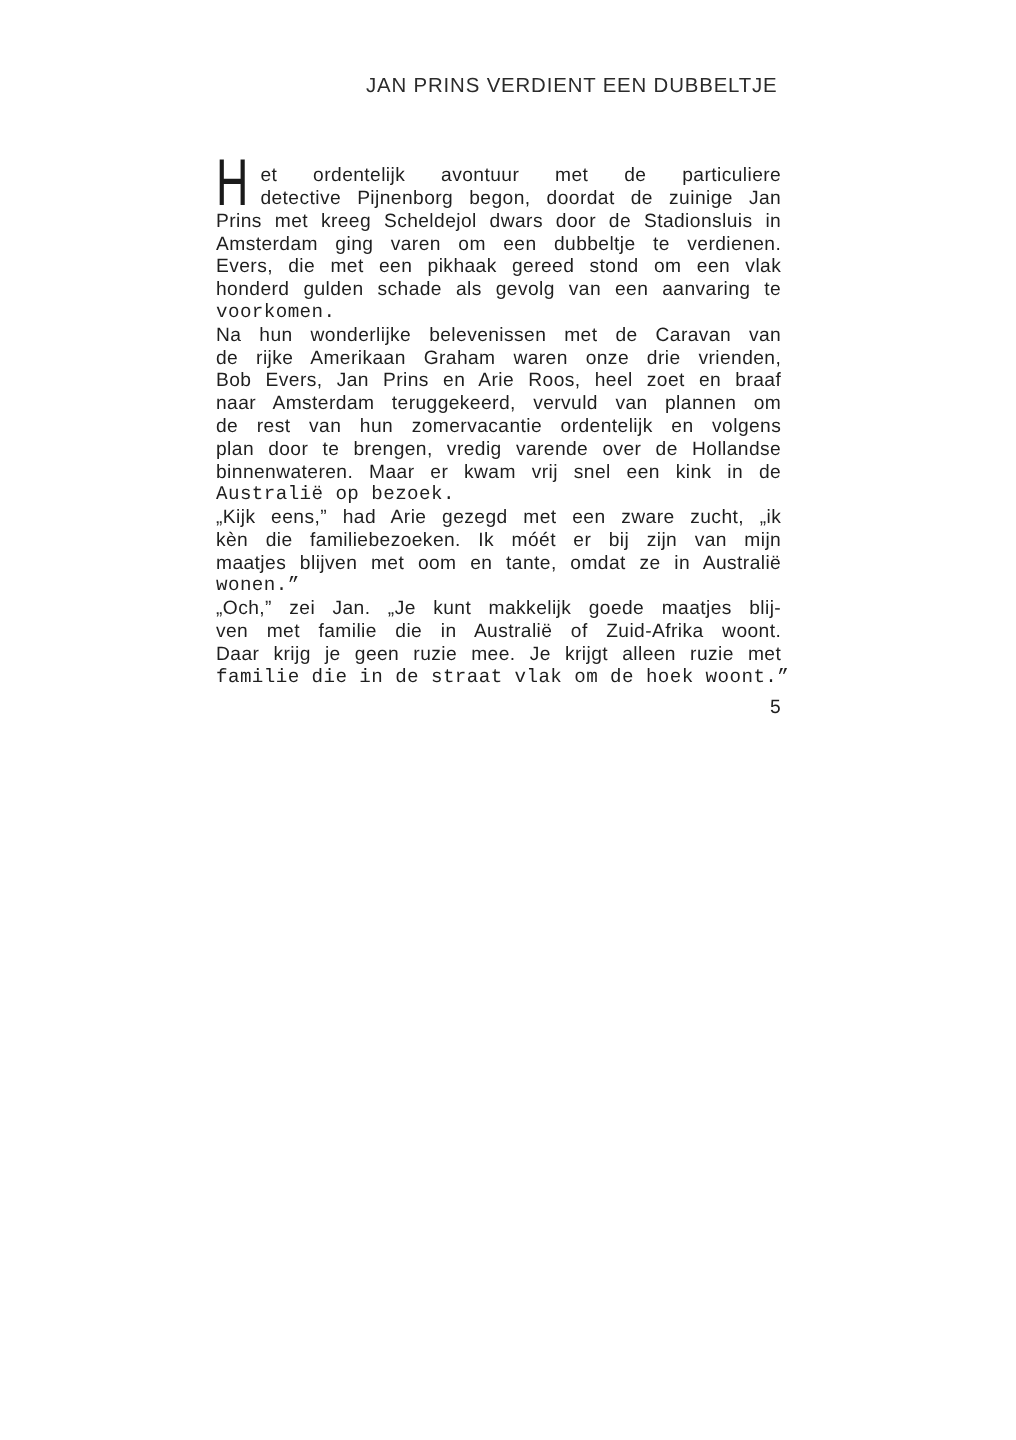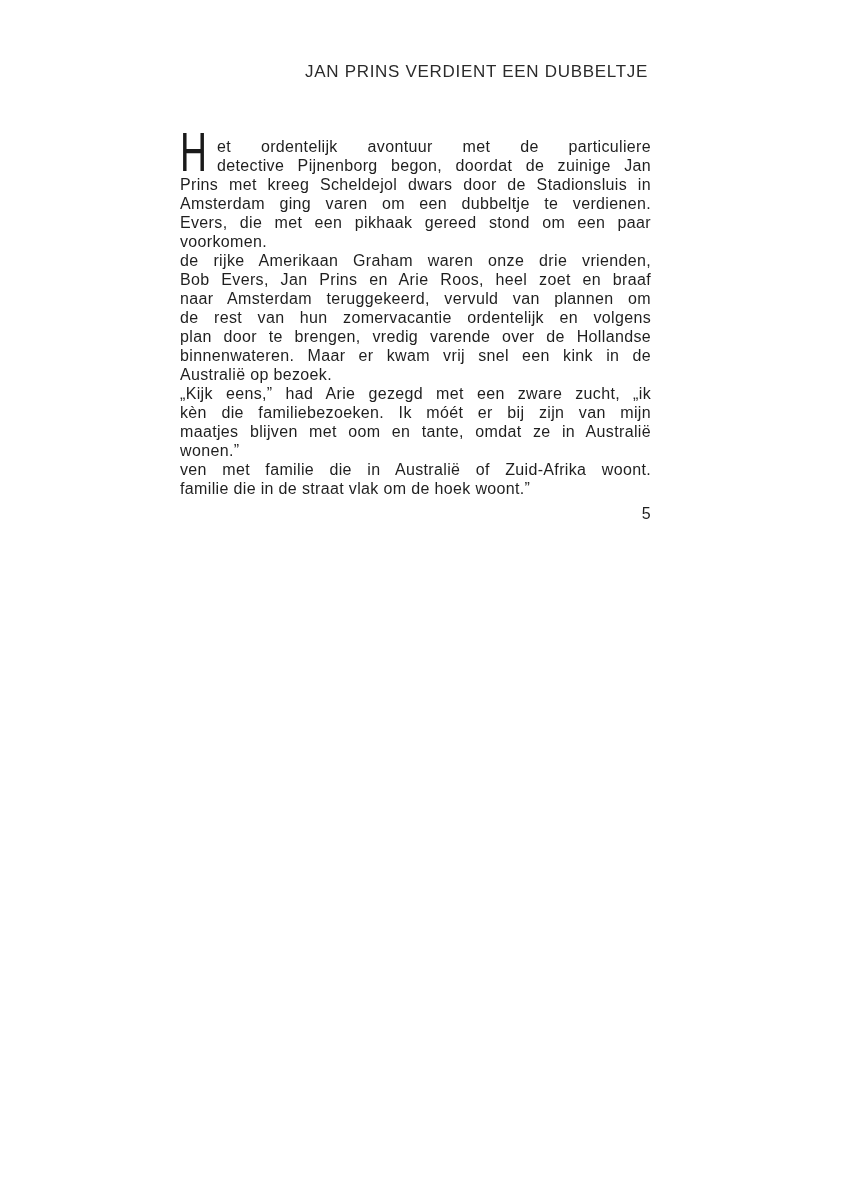--- a/index.html
+++ b/index.html
@@ -39,20 +39,21 @@
   .para {
     
   }
   .line {
     text-align: justify;
     text-align-last: justify;
     white-space: nowrap; 
   }
   .line.last {
     text-align-last: left;
+    font-family: Liberation Mono, monospace;
   }
   .dropcap {
     float: left;
     width: 37px;
     height: 37px;
     font-size: 55px;
     line-height: 38px;
     position: relative;
     top: -4px;
     transform: scaleX(0.68);
@@ -72,37 +73,41 @@
   <div class="title">JAN PRINS VERDIENT EEN DUBBELTJE</div>
 
   <div class="text-block">
 
     <div class="para">
         <span class="dropcap">H</span>
         <div class="line">et ordentelijk avontuur met de particuliere</div>
         <div class="line">detective Pijnenborg begon, doordat de zuinige Jan</div>
         <div class="line">Prins met kreeg Scheldejol dwars door de Stadionsluis in</div>
         <div class="line">Amsterdam ging varen om een dubbeltje te verdienen.</div>
-        <div class="line">Evers, die met een pikhaak gereed stond om een paar</div>
+        <div class="line">Evers, die met een pikhaak gereed stond om een vlak</div>
+        <div class="line">honderd gulden schade als gevolg van een aanvaring te</div>
         <div class="line last">voorkomen.</div>
       </div>
       <div class="para">
+        <div class="line">Na hun wonderlijke belevenissen met de Caravan van</div>
         <div class="line">de rijke Amerikaan Graham waren onze drie vrienden,</div>
         <div class="line">Bob Evers, Jan Prins en Arie Roos, heel zoet en braaf</div>
         <div class="line">naar Amsterdam teruggekeerd, vervuld van plannen om</div>
         <div class="line">de rest van hun zomervacantie ordentelijk en volgens</div>
         <div class="line">plan door te brengen, vredig varende over de Hollandse</div>
         <div class="line">binnenwateren. Maar er kwam vrij snel een kink in de</div>
         <div class="line last">Australië op bezoek.</div>
       </div>
       <div class="para">
         <div class="line">„Kijk eens,” had Arie gezegd met een zware zucht, „ik</div>
         <div class="line">kèn die familiebezoeken. Ik móét er bij zijn van mijn</div>
         <div class="line">maatjes blijven met oom en tante, omdat ze in Australië</div>
         <div class="line last">wonen.”</div>
       </div>
       <div class="para">
+        <div class="line">„Och,” zei Jan. „Je kunt makkelijk goede maatjes blij-</div>
         <div class="line">ven met familie die in Australië of Zuid-Afrika woont.</div>
+        <div class="line">Daar krijg je geen ruzie mee. Je krijgt alleen ruzie met</div>
         <div class="line last">familie die in de straat vlak om de hoek woont.”</div>
       </div>
       <div class="page-number">5</div>
   </div>
 </div>
 
 </body></html>

